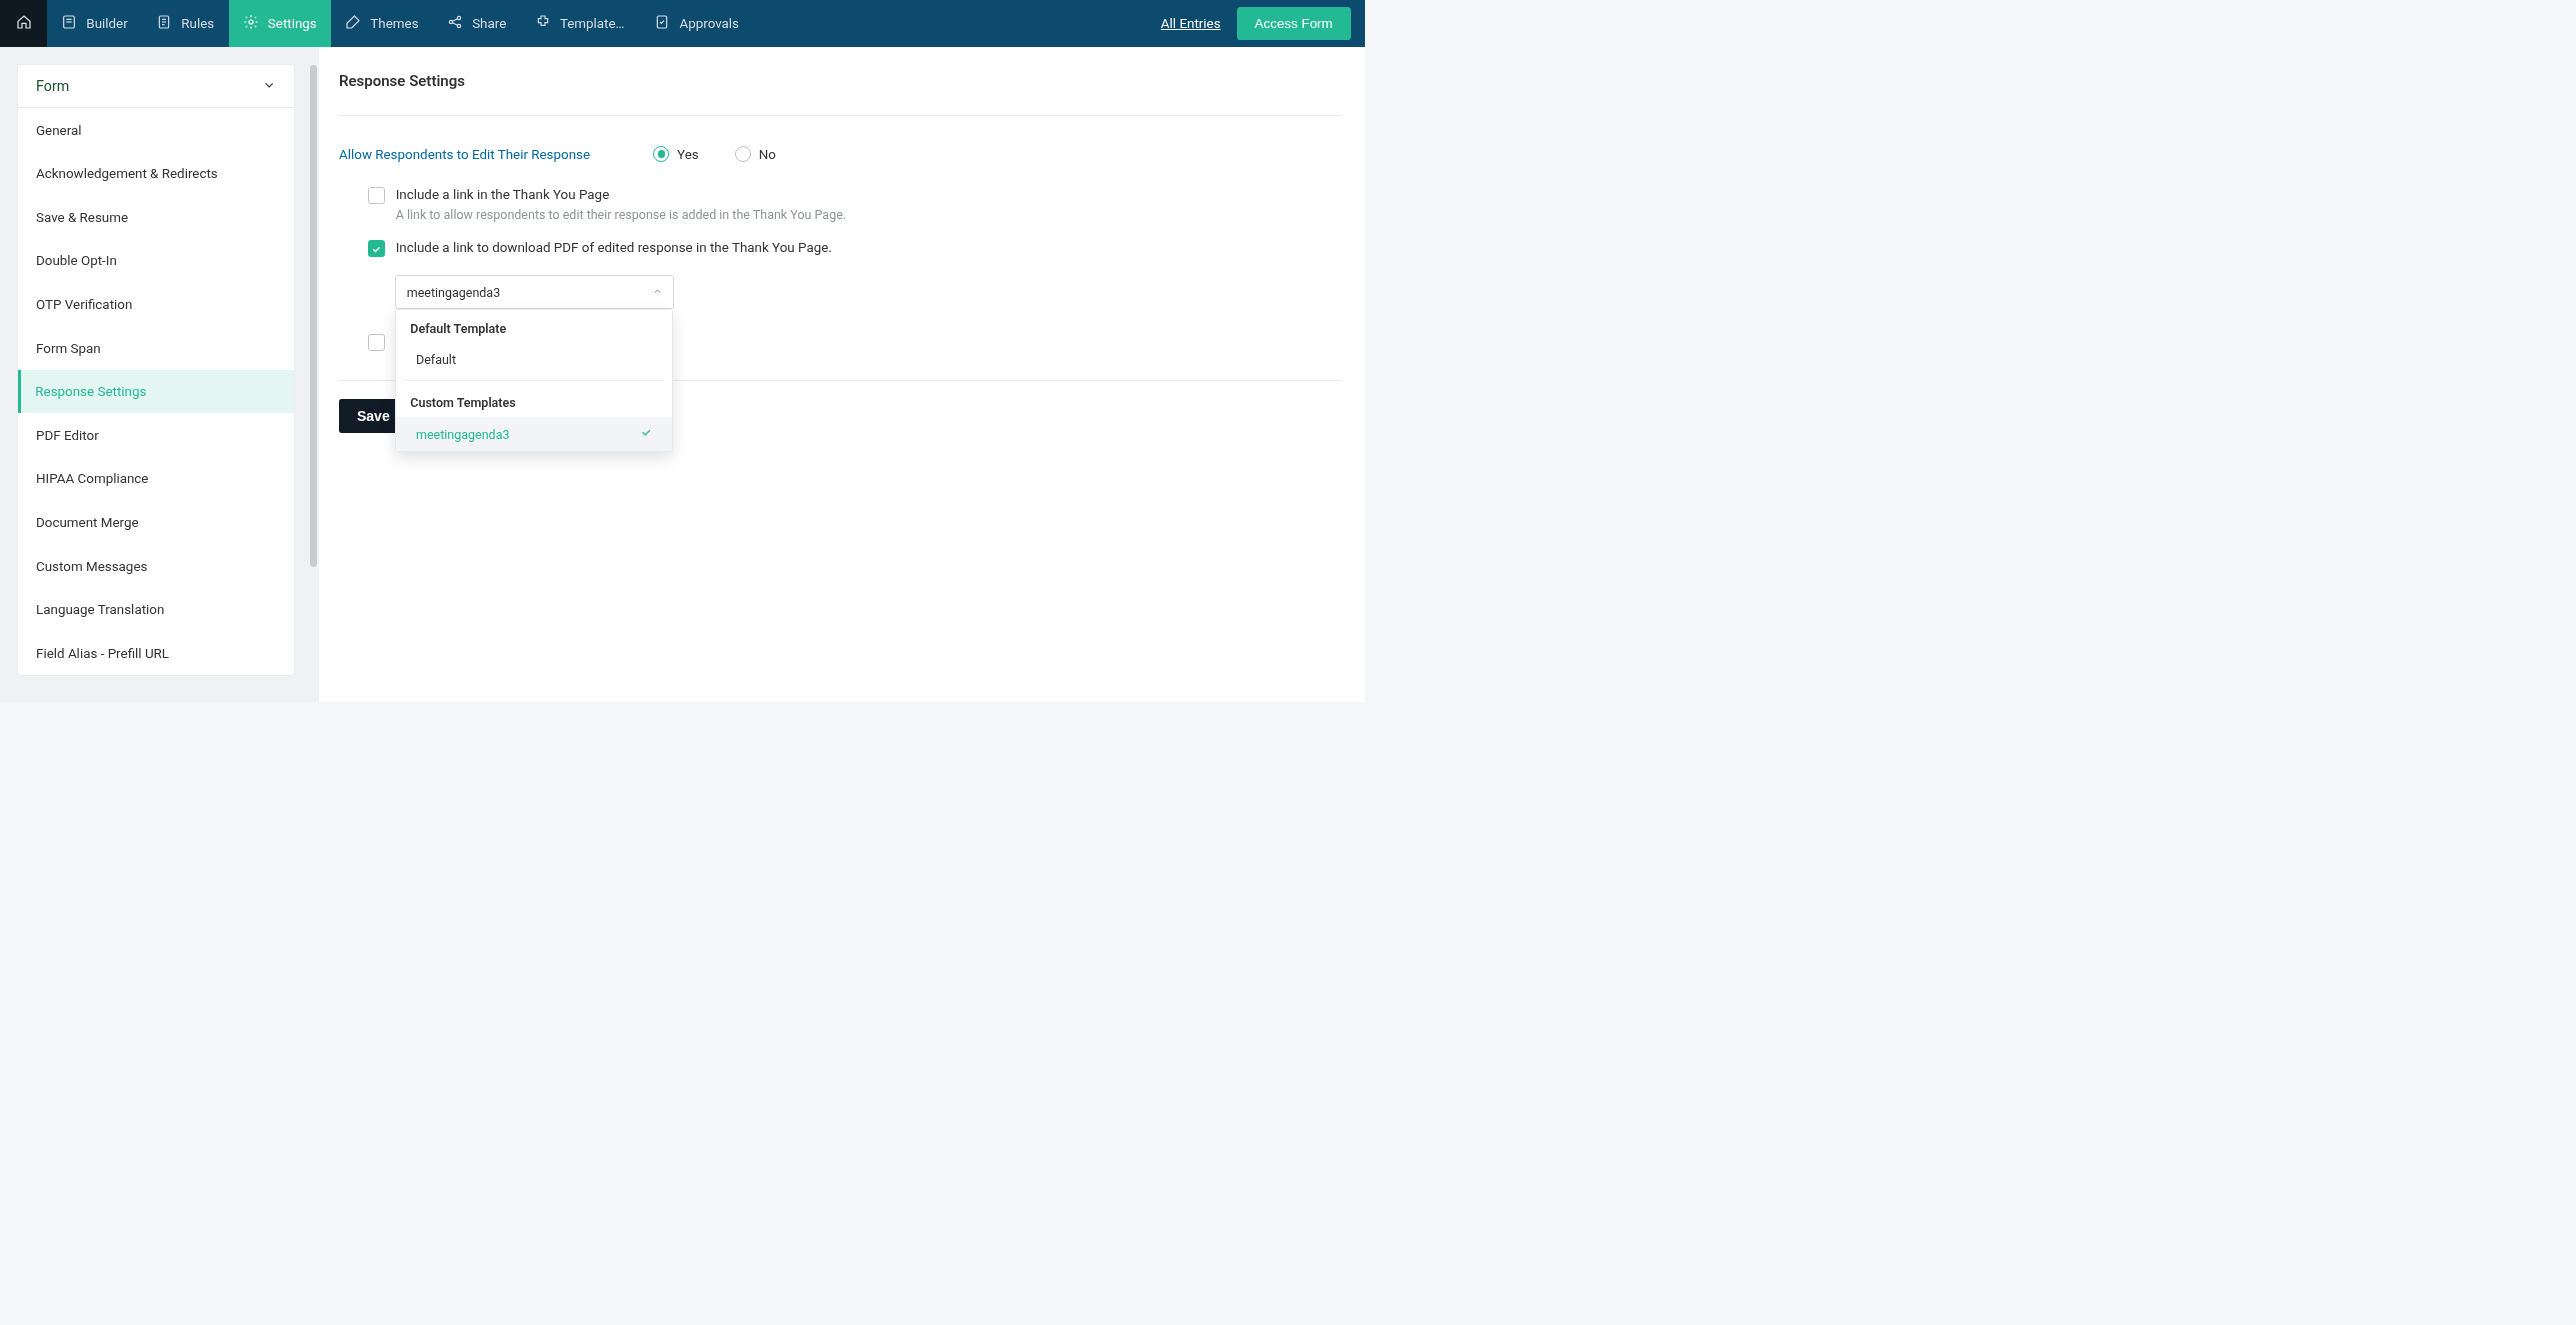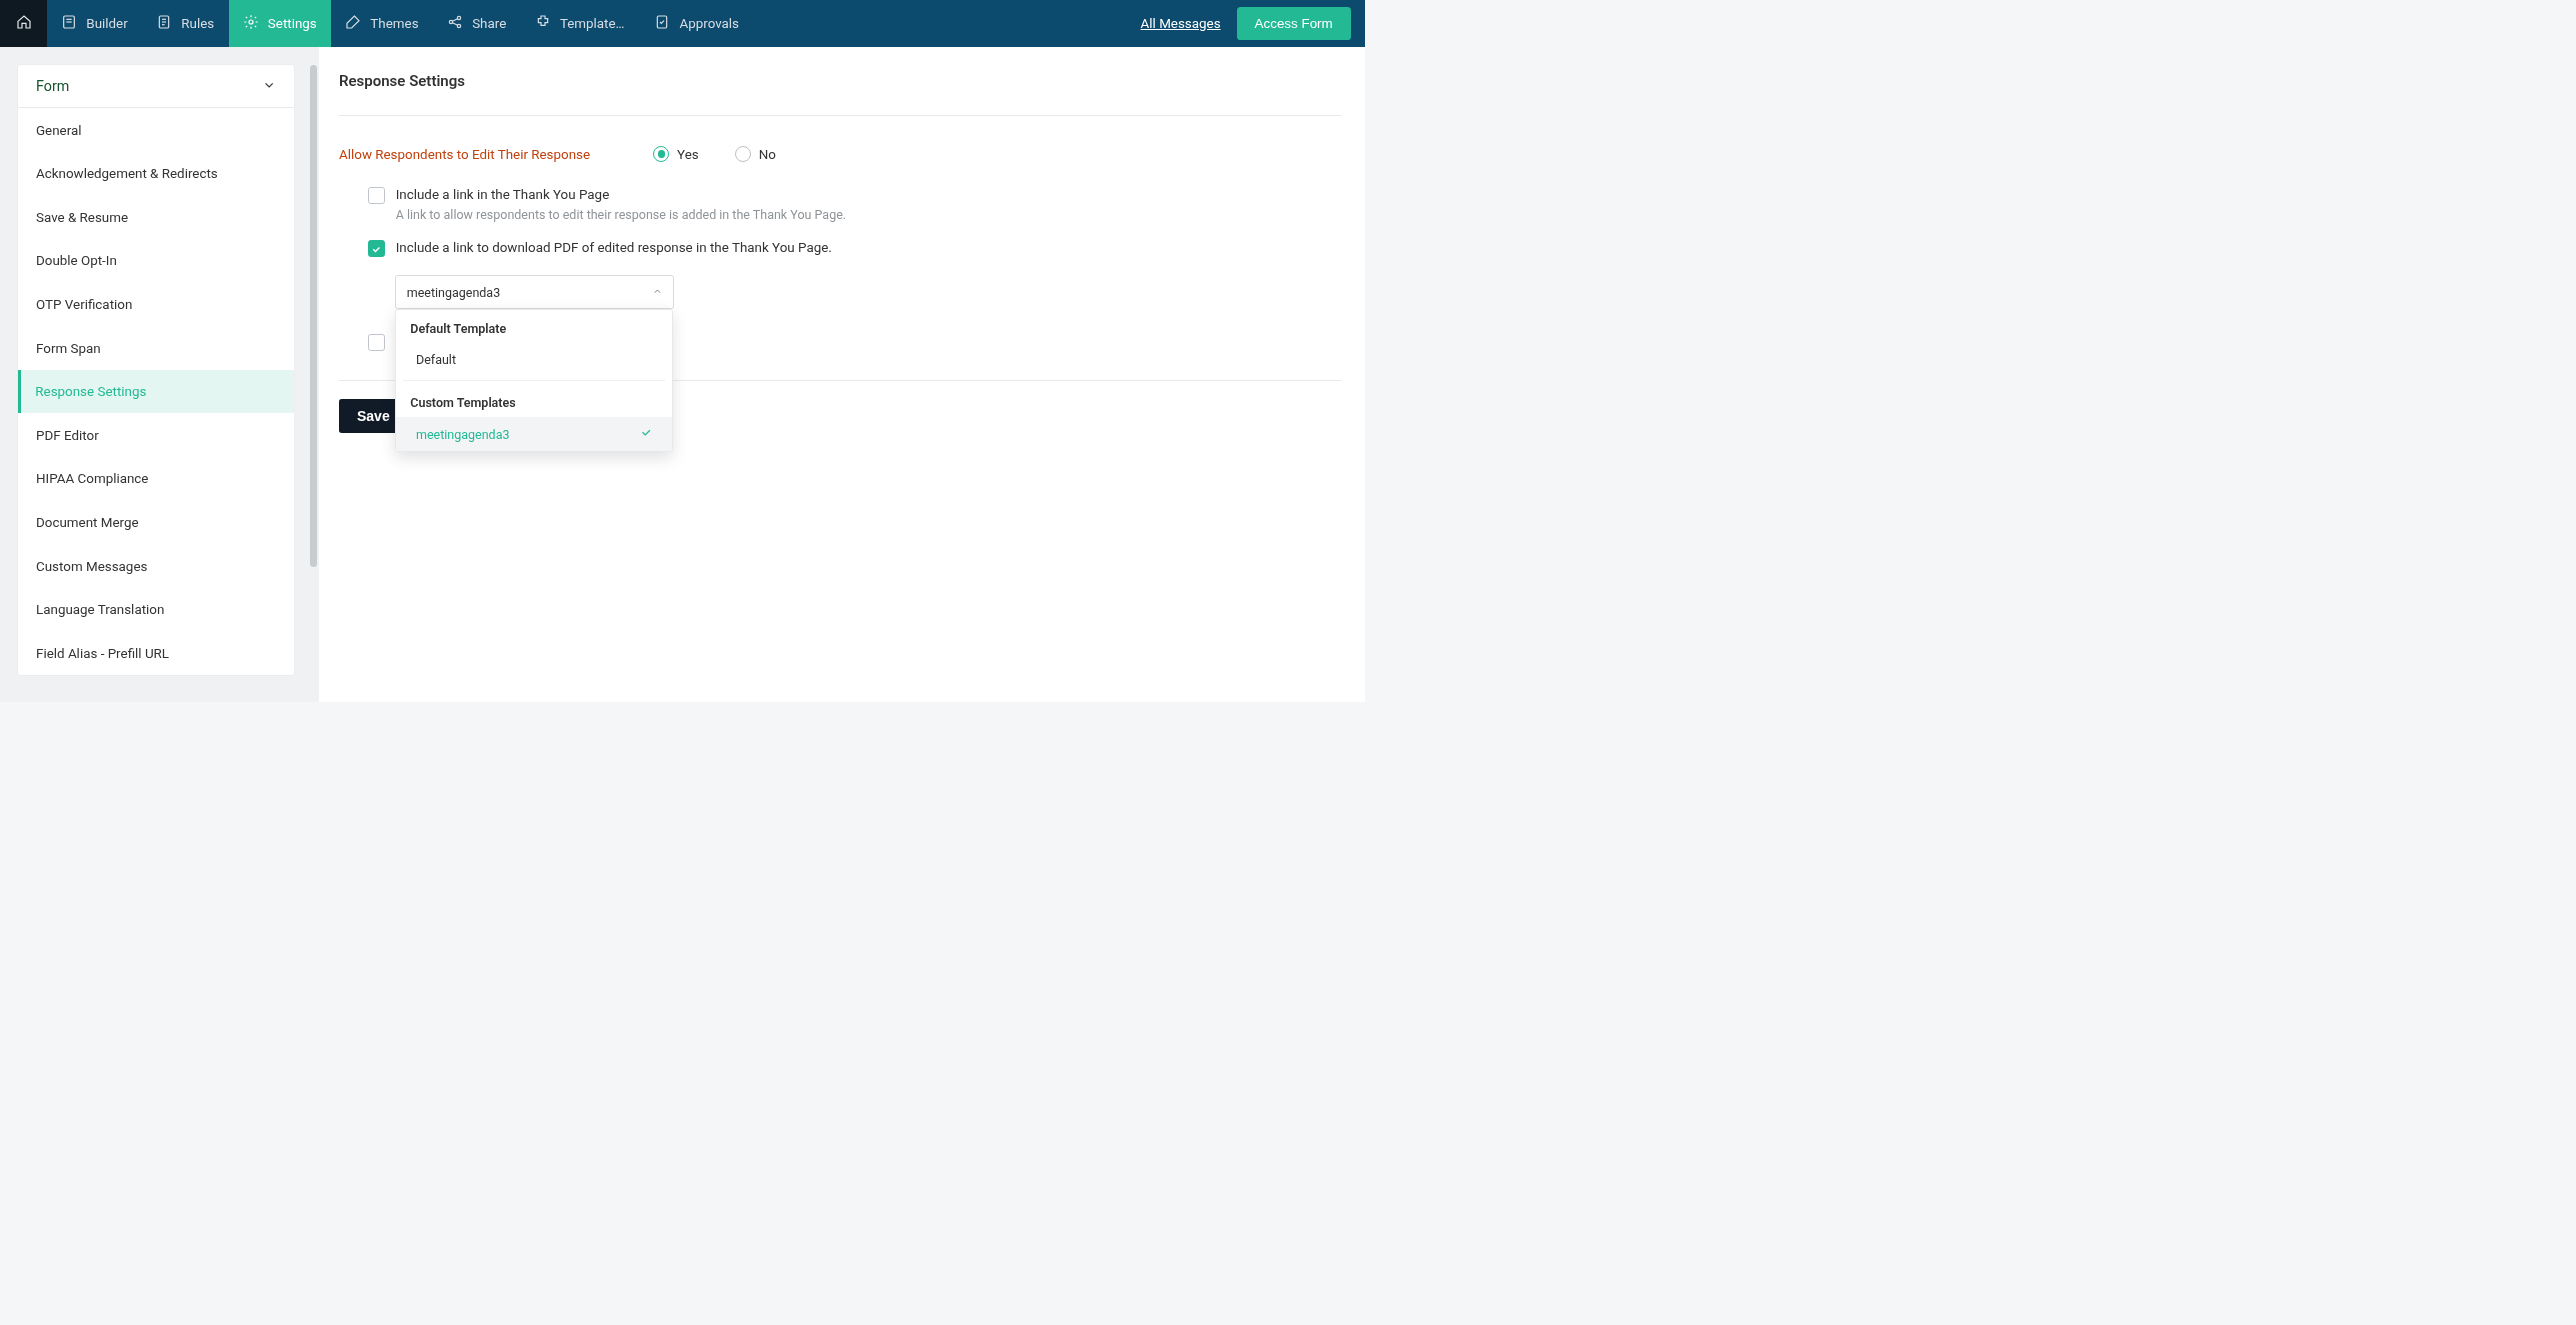--- a/index.html
+++ b/index.html
@@ -147,21 +147,21 @@
 }
 
 .row-top {
   display: flex;
   align-items: center;
   gap: 63px;
   margin-bottom: 25px;
 }
 .row-top .label {
   font-size: 13.4px;
-  color: #c2410c;
+  color: #0369a1;
 }
 .radios { display: flex; gap: 36px; }
 .radio {
   display: inline-flex;
   align-items: center;
   gap: 8px;
   cursor: pointer;
 }
 .radio .ring {
   width: 16px; height: 16px; border-radius: 50%;
@@ -335,21 +335,21 @@
   <div class="nav-item">
     <span class="nav-icon">
       <svg viewBox="0 0 24 24">
           <rect x="5" y="3" width="14" height="18" rx="2"></rect>
           <polyline points="9 12 11 14 15 10"></polyline>
         </svg>
     </span>
     <span class="label">Approvals</span>
   </div>
   <div class="spacer"></div>
-  <a class="all-entries">All Messages</a>
+  <a class="all-entries">All Entries</a>
   <div class="access-form-wrap">
     <button class="access-form">Access Form</button>
   </div>
 </div>
 
 <div class="body-row">
 
   <div class="sidebar-wrap">
     <div class="sidebar">
       <div class="section-header">

